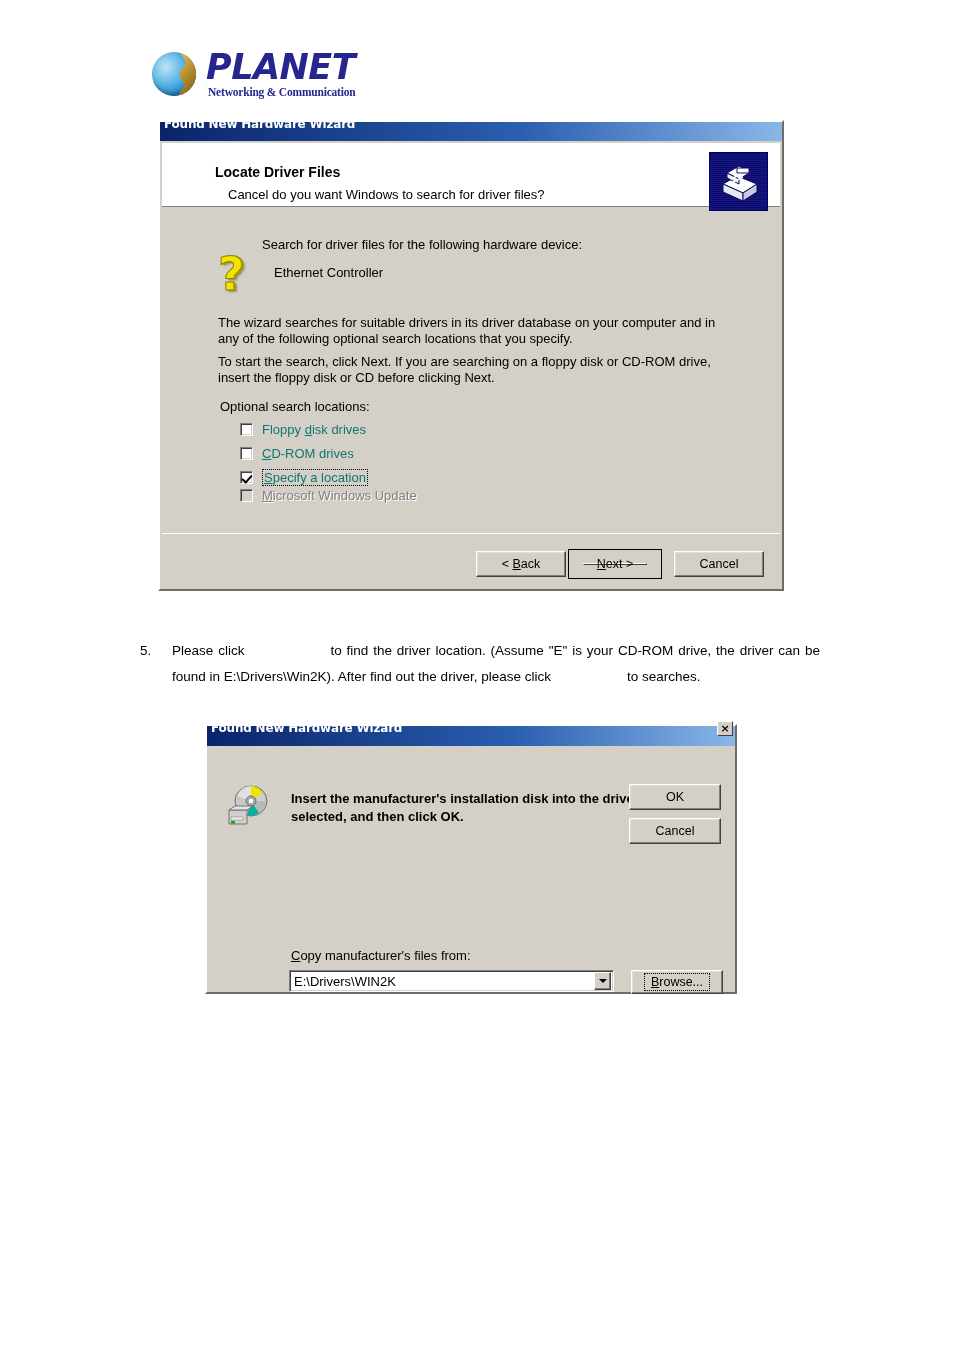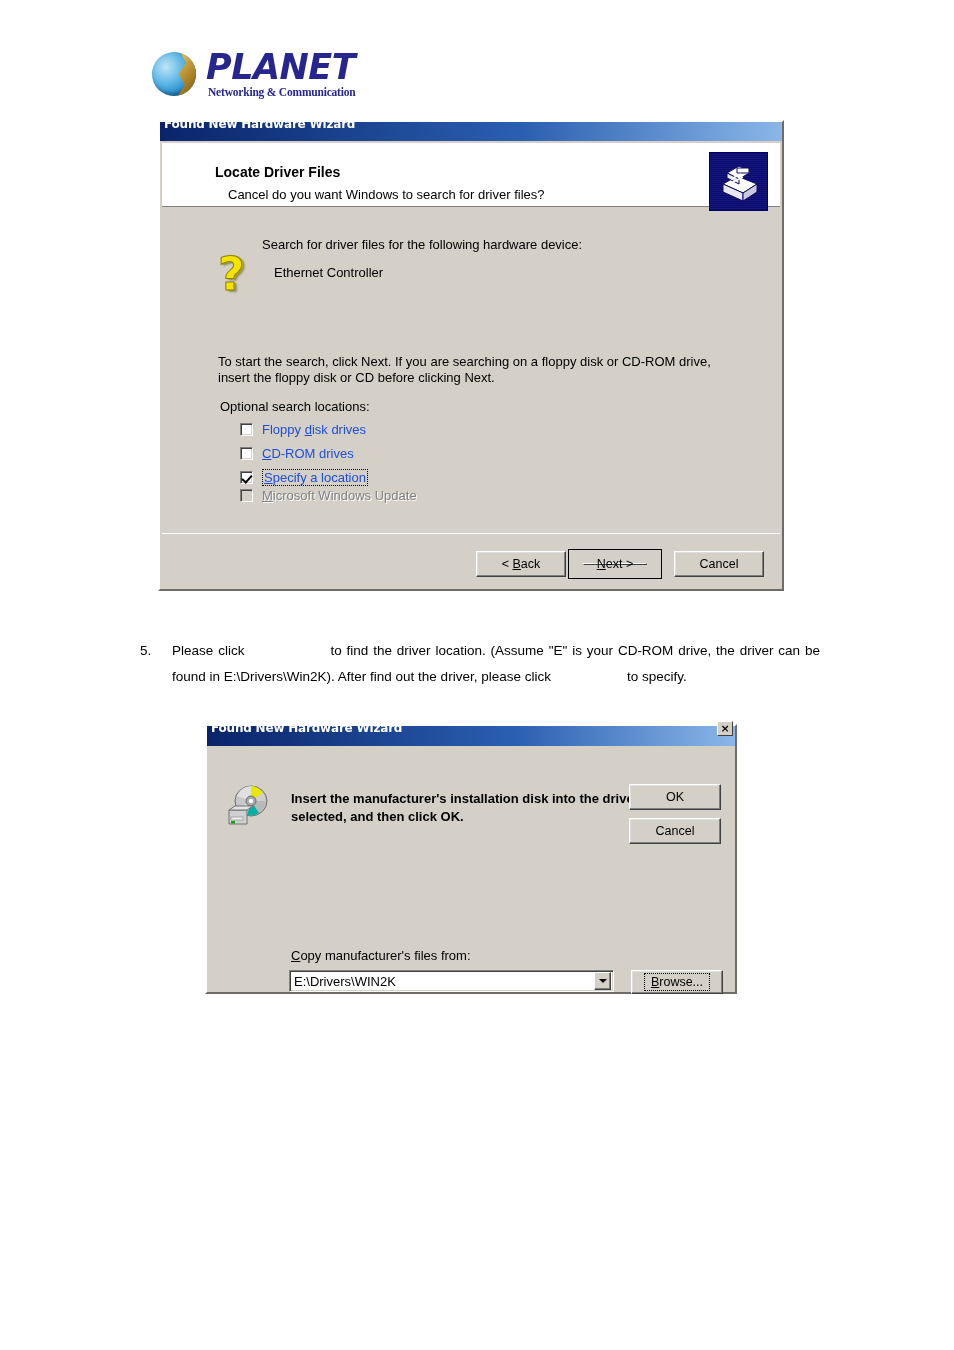--- a/index.html
+++ b/index.html
@@ -247,21 +247,21 @@
       1px 0 0 #c9b800, 2px 1px 0 #a89a00,
       3px 2px 2px rgba(120,120,120,.75);
     -webkit-text-stroke: 1px #8c8000;
   }
   .cb-row {
     position: absolute;
     display: flex;
     align-items: center;
     font-family: "Liberation Sans", sans-serif;
     font-size: 13px;
-    color: #1d4ed8;
+    color: #0f766e;
   }
   .cb-box {
     width: 13px;
     height: 13px;
     background: #ffffff;
     border-top: 1px solid #808080;
     border-left: 1px solid #808080;
     border-right: 1px solid #ffffff;
     border-bottom: 1px solid #ffffff;
     box-shadow: inset 1px 1px 0 #404040, inset -1px -1px 0 #d4d0c8;
@@ -442,20 +442,21 @@
     </div>
   </div>
 
   <div class="wiz-body">
     <div class="wiz-text" style="left:56px; top:18px; width:520px;margin-left:44px;">Search for driver files for the following hardware device:</div>
 
     <div class="qmark">?</div>
 
     <div class="wiz-text" style="left:112px; top:46px;">Ethernet Controller</div>
 
+    <div class="wiz-text" style="left:56px; top:96px; width:508px;">The wizard searches for suitable drivers in its driver database on your computer and in any of the following optional search locations that you specify.</div>
 
     <div class="wiz-text" style="left:56px; top:135px; width:508px;">To start the search, click Next. If you are searching on a floppy disk or CD-ROM drive, insert the floppy disk or CD before clicking Next.</div>
 
     <div class="wiz-text" style="left:58px; top:180px;">Optional search locations:</div>
 
     <div class="cb-row" style="left:78px; top:203px;">
       <span class="cb-box"></span>
       <span class="cb-label">Floppy <span class="acc">d</span>isk drives</span>
     </div>
 
@@ -486,21 +487,21 @@
     </div>
     <div class="win-btn" style="position:absolute; left:512px; top:16px; width:90px; height:26px;">
       <span>Cancel</span>
     </div>
   </div>
 </div>
 
 <div class="step-block">
   <span class="step-num">5.</span>
   <div class="step-text">
-    <span>Please click</span><span class="gap-inline"></span><span>to find the driver location. (Assume "E" is your CD-ROM drive, the driver can be found in E:\Drivers\Win2K). After find out the driver, please click</span><span class="gap-inline small"></span><span>to specify.</span>
+    <span>Please click</span><span class="gap-inline"></span><span>to find the driver location. (Assume "E" is your CD-ROM drive, the driver can be found in E:\Drivers\Win2K). After find out the driver, please click</span><span class="gap-inline small"></span><span>to searches.</span>
   </div>
 </div>
 
 <div class="win-dialog" id="insert-disk-dialog">
 
   <div class="win-titlebar">
     <div class="win-title-text">Found New Hardware Wizard</div>
     <div class="win-close-btn">
       <span>×</span>
     </div>

